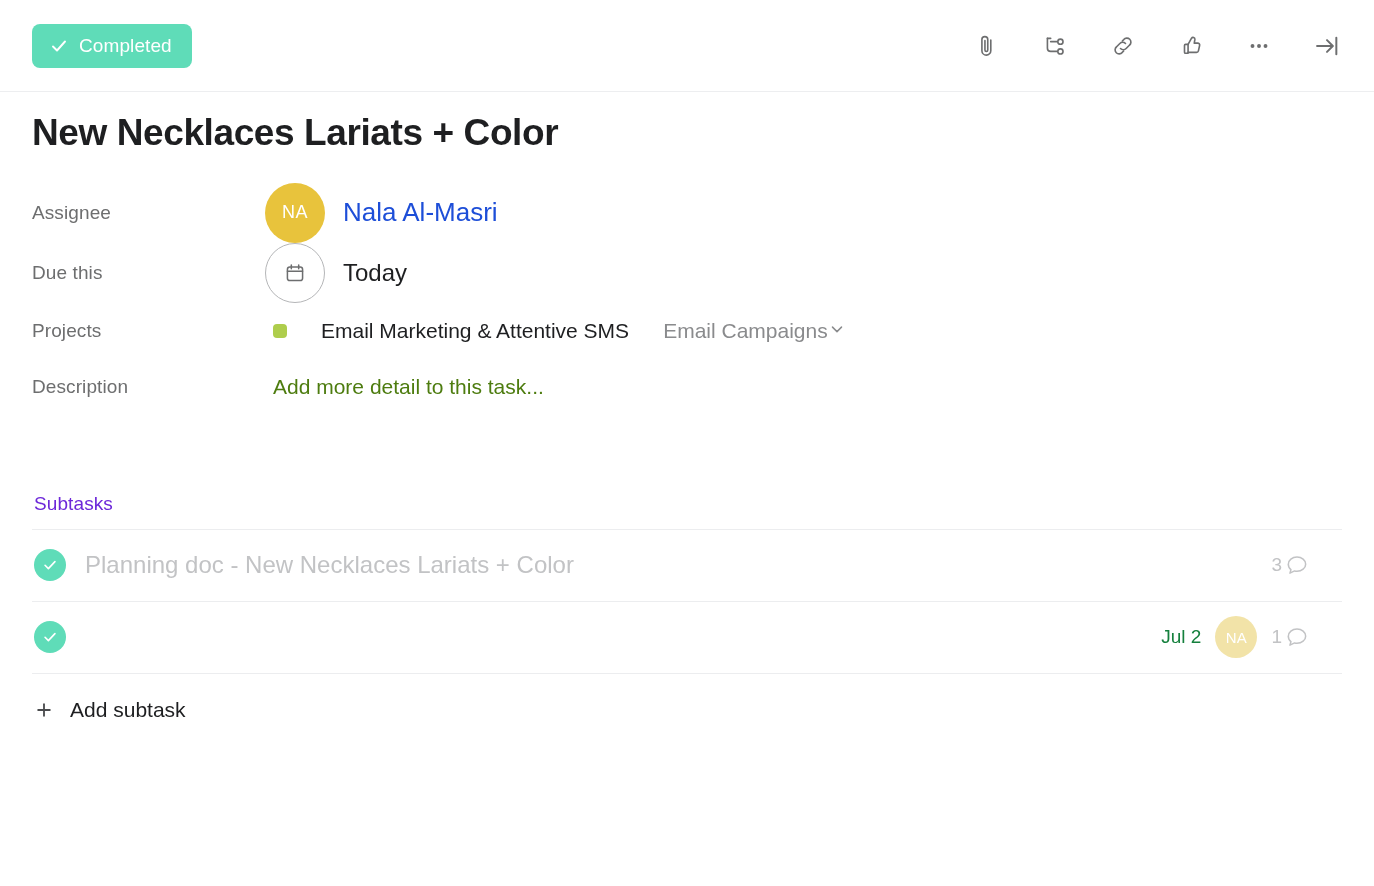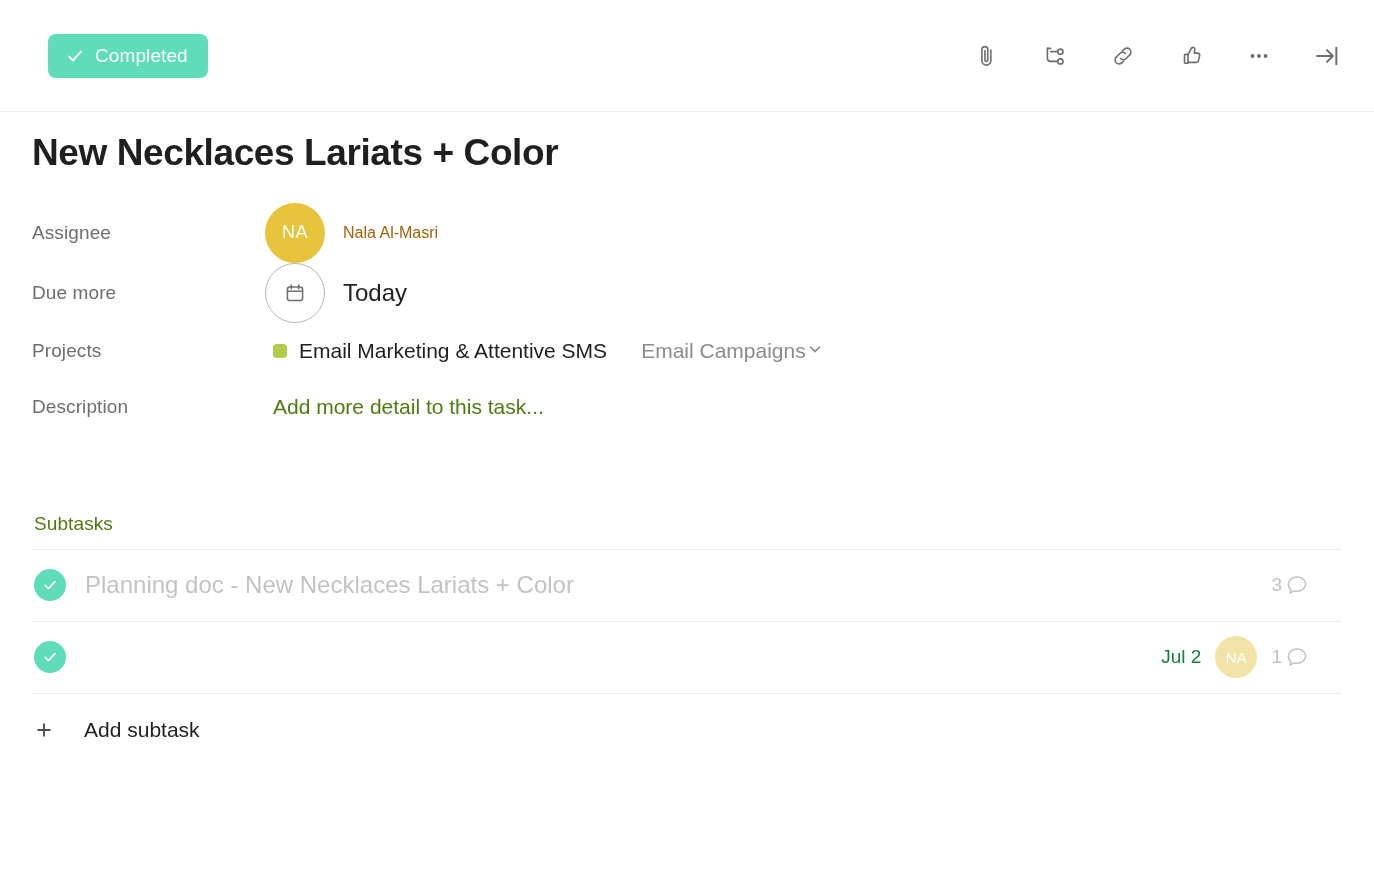--- a/index.html
+++ b/index.html
@@ -13,25 +13,25 @@
     width: 1374px;
     height: 886px;
     font-family: "Liberation Sans", sans-serif;
     color: #1e1f21;
     overflow: hidden;
     position: relative;
   }
 
   
   .header {
-    height: 112px;
+    height: 92px;
     border-bottom: 1px solid #edeef0;
     display: flex;
     align-items: center;
-    padding: 0 24px 0 48px;
+    padding: 0 24px 0 32px;
     position: relative;
   }
   .status-pill {
     display: inline-flex;
     align-items: center;
     gap: 10px;
     background: #5fdcb8;
     color: #ffffff;
     border: none;
     border-radius: 8px;
@@ -115,22 +115,22 @@
     display: flex;
     align-items: center;
     justify-content: center;
     font-size: 18px;
     letter-spacing: 0.4px;
     flex: none;
     cursor: pointer;
   }
   .assignee-name {
     margin-left: 18px;
-    font-size: 16px;
-    color: #a16207;
+    font-size: 26px;
+    color: #1d4ed8;
     cursor: pointer;
   }
 
   .date-circle {
     width: 60px;
     height: 60px;
     border-radius: 50%;
     border: 1.5px solid #b5b6b8;
     display: flex;
     align-items: center;
@@ -146,20 +146,21 @@
     cursor: pointer;
   }
 
   .project-chip {
     display: inline-flex;
     align-items: center;
     cursor: pointer;
     padding: 4px 6px;
     border-radius: 5px;
     margin-left: 2px;
+    gap: 22px;
   }
   .project-dot {
     width: 14px;
     height: 14px;
     border-radius: 4px;
     background: #aecd4c;
     flex: none;
     margin-right: 12px;
   }
   .project-name {
@@ -184,21 +185,21 @@
     cursor: text;
     padding: 4px 6px;
   }
 
   
   .subtasks {
     margin-top: 78px;
   }
   .subtasks-heading {
     font-size: 19px;
-    color: #4d7c0f;
+    color: #6d28d9;
     padding: 0 0 14px 2px;
     letter-spacing: 0.1px;
   }
   .subtask-row {
     display: flex;
     align-items: center;
     height: 72px;
     border-top: 1px solid #ecedef;
     padding: 0 32px 0 2px;
     cursor: pointer;
@@ -251,21 +252,21 @@
     align-items: center;
     gap: 2px;
     color: #c2c3c5;
     font-size: 19px;
   }
   .comment-count svg { display: block; }
 
   .add-subtask {
     display: flex;
     align-items: center;
-    gap: 30px;
+    gap: 16px;
     border-top: 1px solid #ecedef;
     height: 74px;
     padding-left: 2px;
     font-size: 21px;
     color: #1e1f21;
     cursor: pointer;
     user-select: none;
   }
   .plus-glyph {
     width: 20px;
@@ -364,21 +365,21 @@
       <div class="field-label">Assignee</div>
       <div class="field-value">
         <div class="avatar">
           <span>NA</span>
         </div>
         <span class="assignee-name">Nala Al-Masri</span>
       </div>
     </div>
 
     <div class="field-row">
-      <div class="field-label">Due more</div>
+      <div class="field-label">Due this</div>
       <div class="field-value">
         <div class="date-circle">
           <svg width="26" height="26" viewBox="0 0 24 24" fill="none" stroke="currentColor" stroke-width="1.4" stroke-linecap="round" stroke-linejoin="round">
             <rect x="5" y="6.5" width="14" height="12.5" rx="2.2"></rect>
             <path d="M5 10.3h14"></path>
             <path d="M8.6 4.6v3.4"></path>
             <path d="M15.4 4.6v3.4"></path>
           </svg>
         </div>
         <span class="date-text">Today</span>

